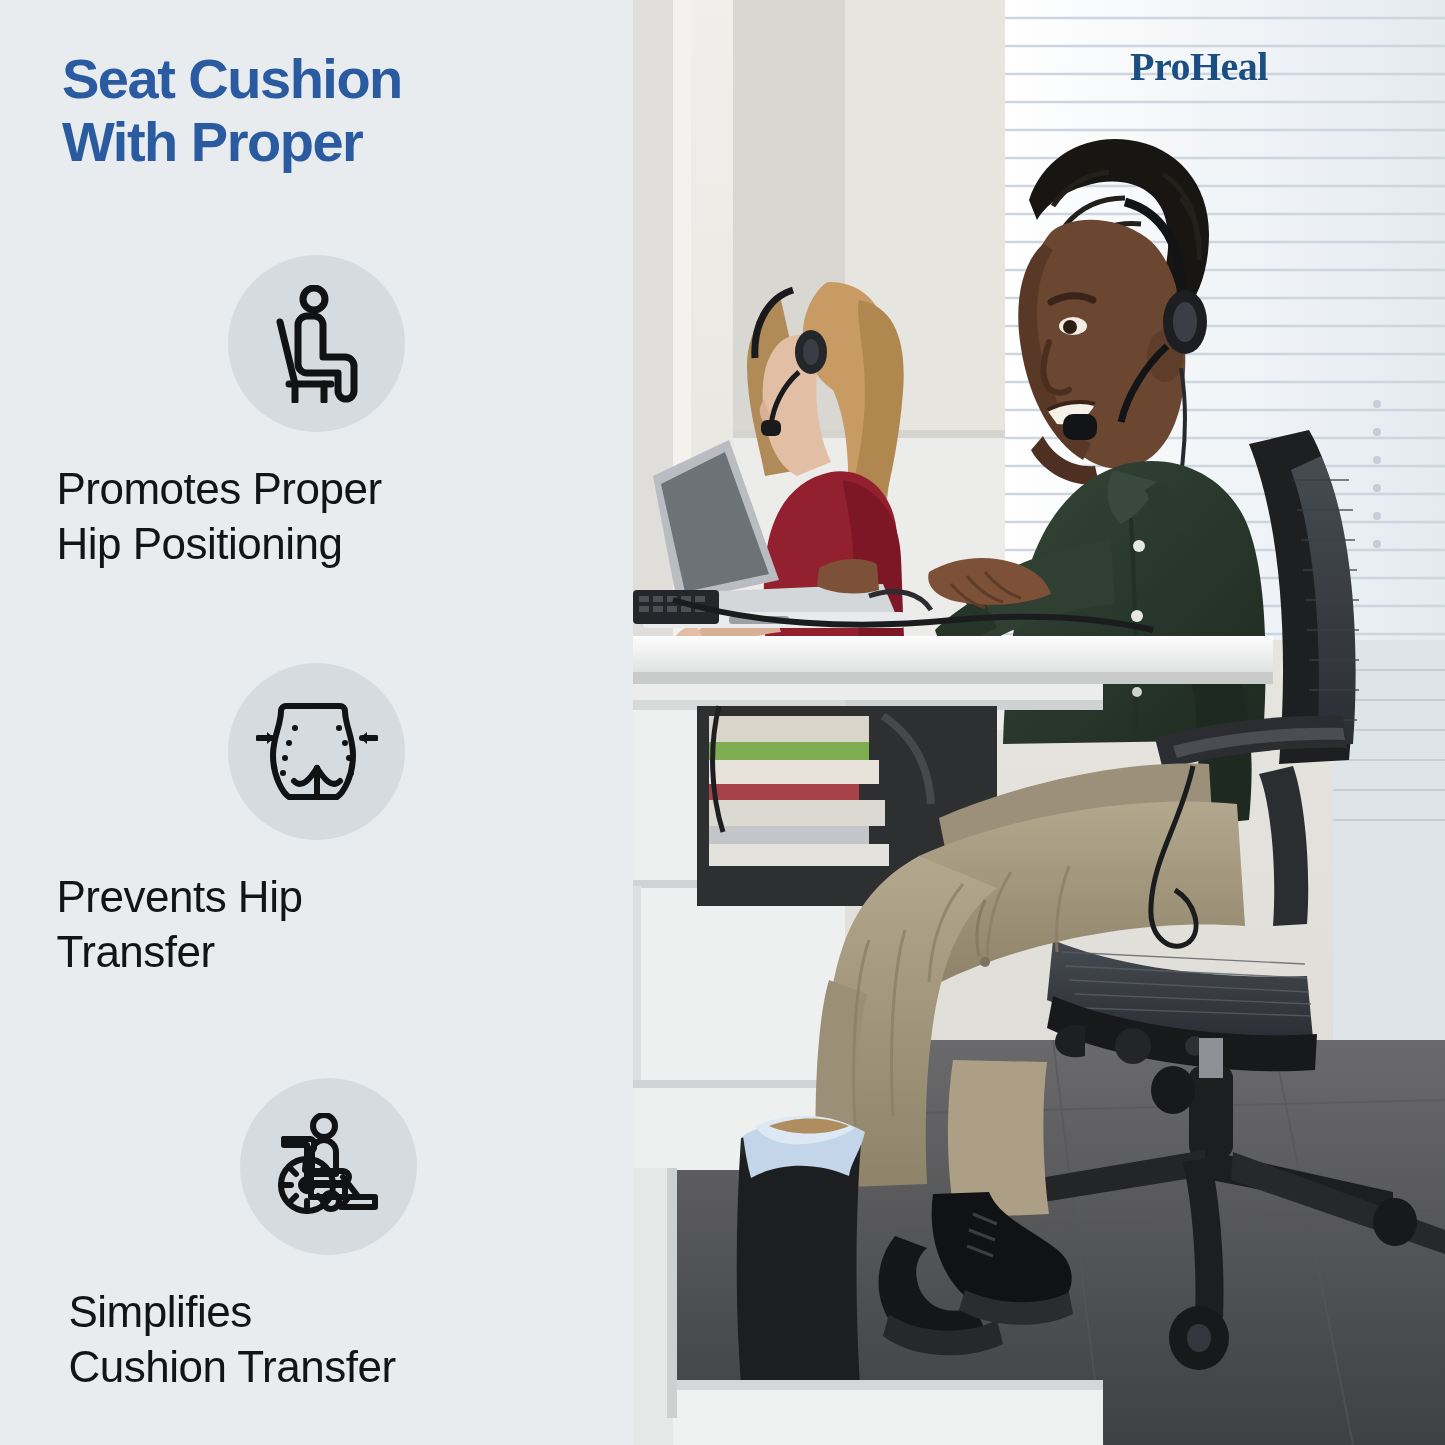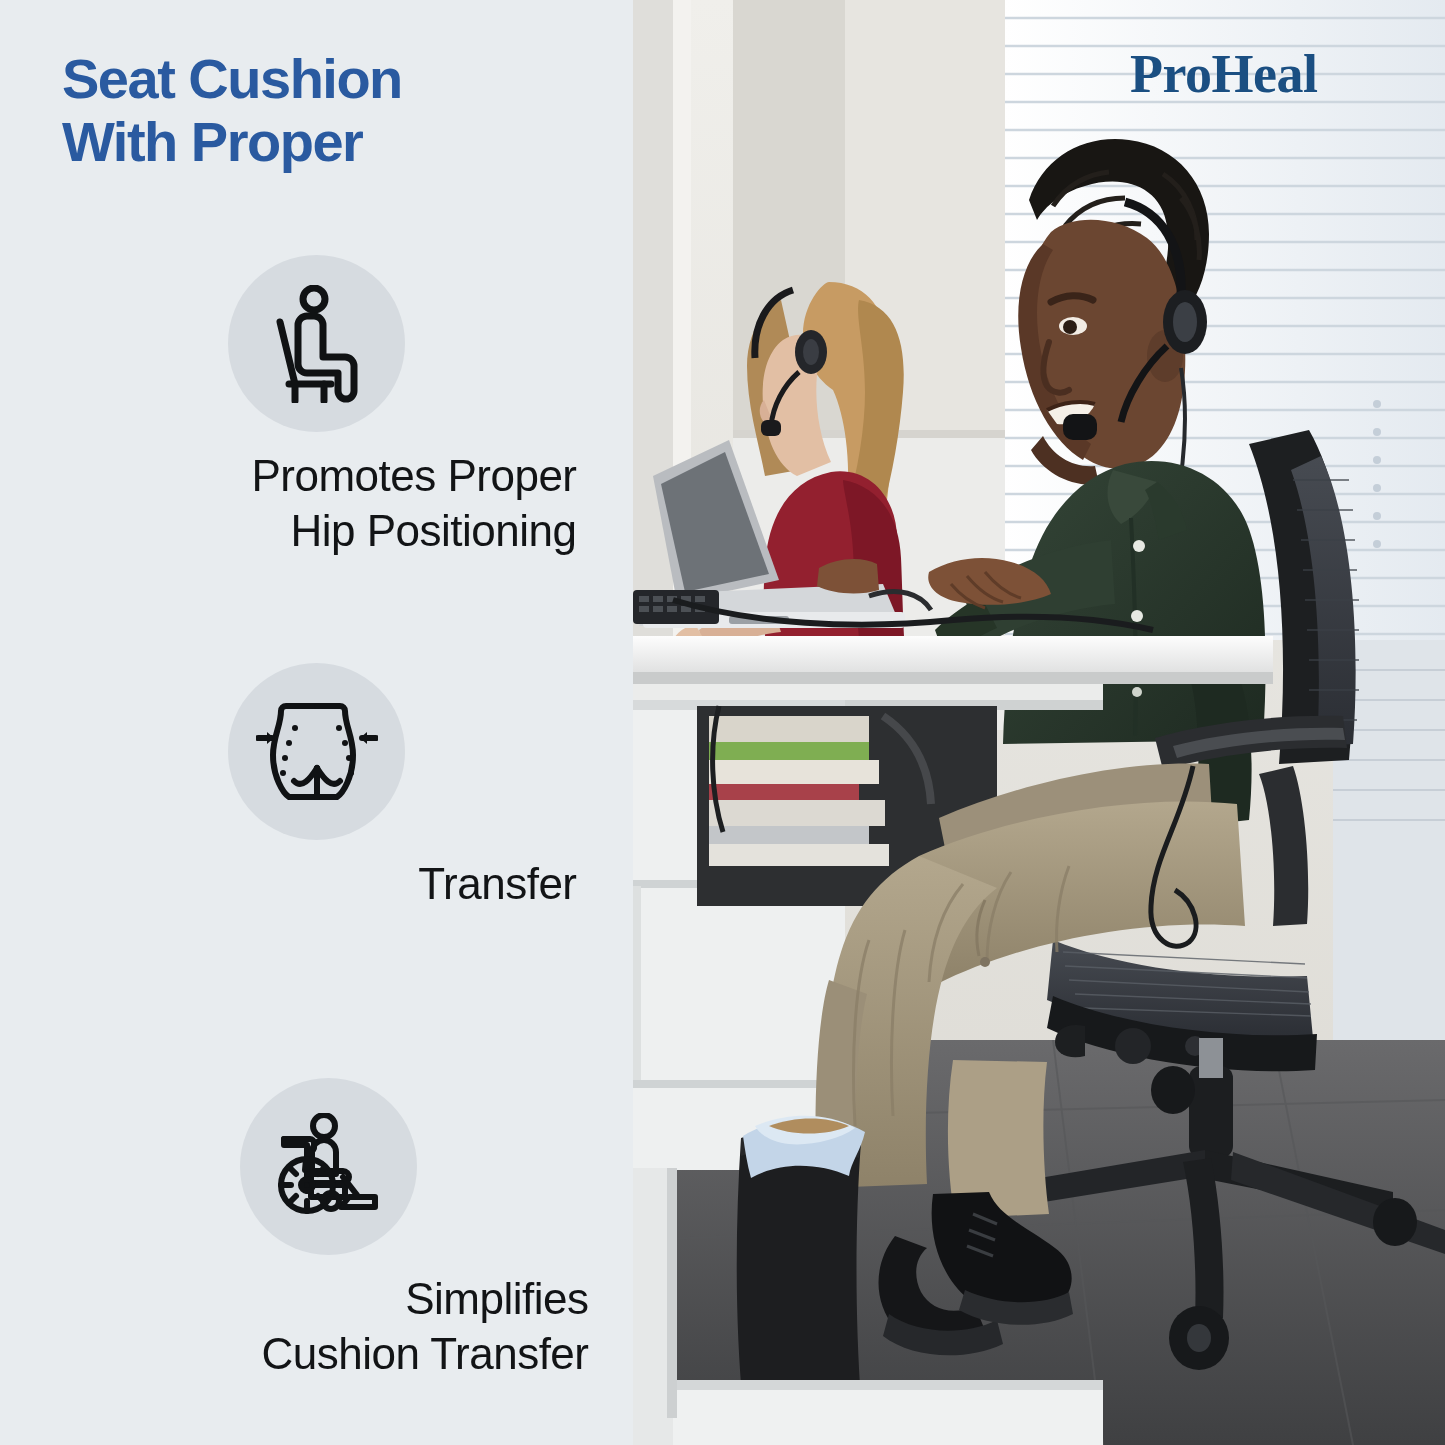--- a/index.html
+++ b/index.html
@@ -43,22 +43,22 @@
 
   .icon-circle {
     width:177px; height:177px;
     border-radius:50%;
     background:#d6dbe0;
     display:flex; align-items:center; justify-content:center;
   }
   .icon-circle svg { display:block; }
 
   .feature-label {
-    margin-top:16px;
-    text-align:right;
+    margin-top:29px;
+    text-align:left;
     color:#121416;
     font-size:44px;
     line-height:1.26;
     letter-spacing:-0.5px;
     font-weight:400;
     width:520px;
   }
   .feature-label .ln { display:block; }
 
   
@@ -69,21 +69,21 @@
     background:#c9c9c7;
   }
   .photo svg { display:block; width:812px; height:1445px; }
 
   .brand-logo {
     position:absolute;
     left:497px; top:47px;
     color:#1b4f82;
     font-family:"Liberation Serif", serif;
     font-weight:bold;
-    font-size:54px;
+    font-size:40px;
     letter-spacing:-0.5px;
     line-height:1;
     text-shadow:0 1px 2px rgba(255,255,255,0.55);
   }
 </style>
 </head>
 <body>
 
 <div class="canvas">
 
@@ -134,20 +134,21 @@
           <circle cx="95" cy="77" r="3" fill="#101214" stroke="none"></circle>
 
           <path d="M2 42 h14" stroke-width="6"></path>
           <path d="M11 36 l7 6 l-7 6 z" fill="#101214" stroke="none"></path>
 
           <path d="M120 42 h-14" stroke-width="6"></path>
           <path d="M111 36 l-7 6 l7 6 z" fill="#101214" stroke="none"></path>
         </svg>
       </div>
       <div class="feature-label">
+        <span class="ln">Prevents Hip</span>
         <span class="ln">Transfer</span>
       </div>
     </div>
 
     <div class="feature feature-3">
       <div class="icon-circle">
         <svg width="120" height="108" viewBox="0 0 120 108" fill="none" stroke="#101214" stroke-width="6" stroke-linecap="round" stroke-linejoin="round">
 
           <circle cx="55" cy="13" r="11"></circle>
 

